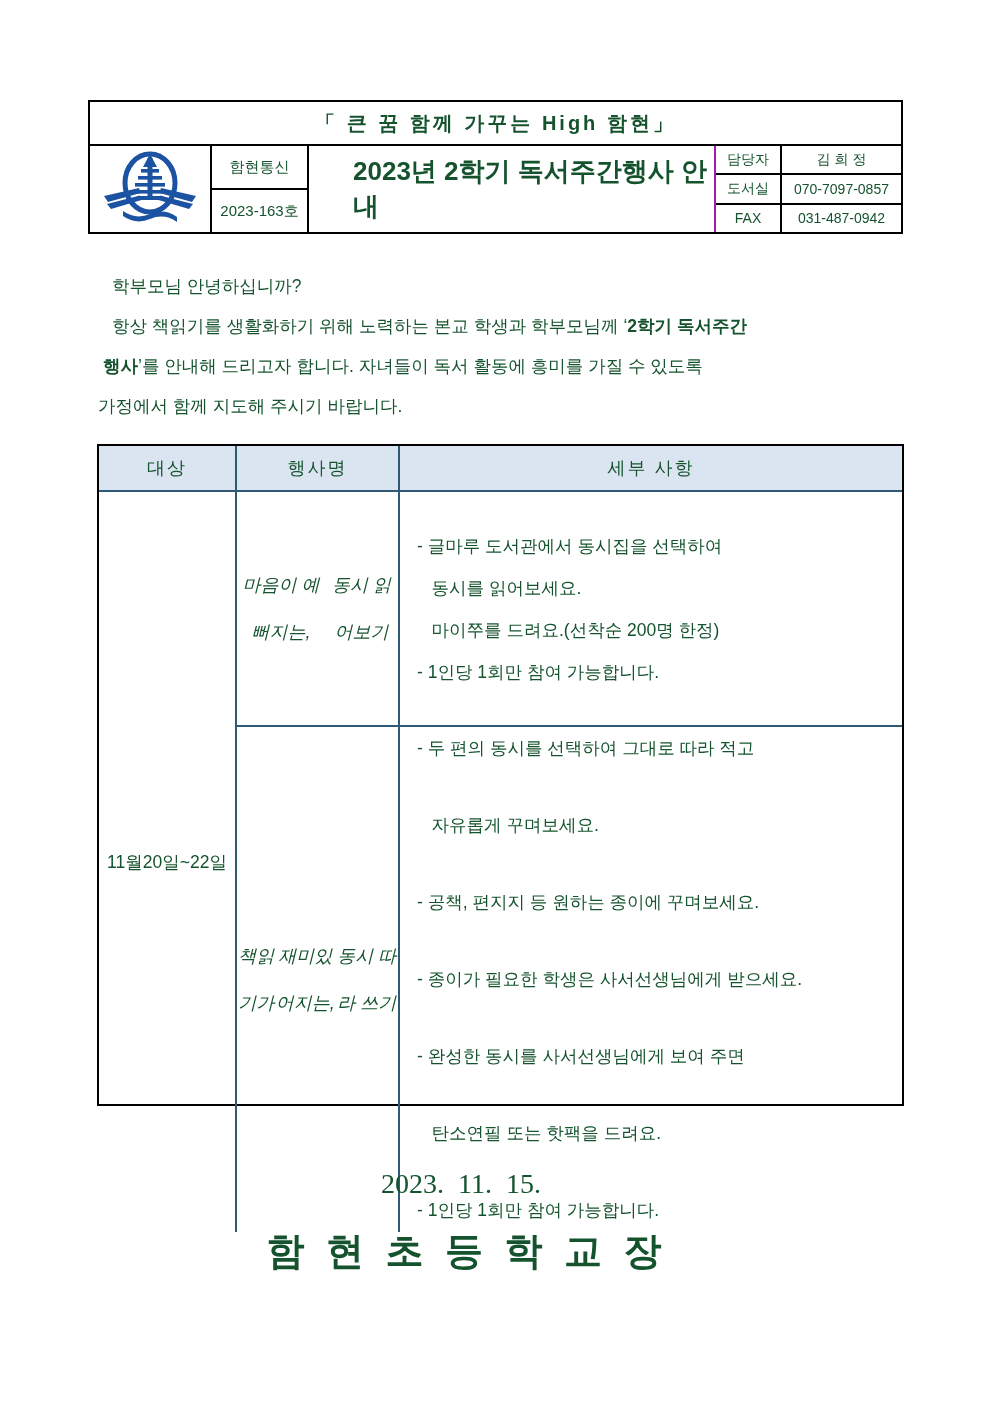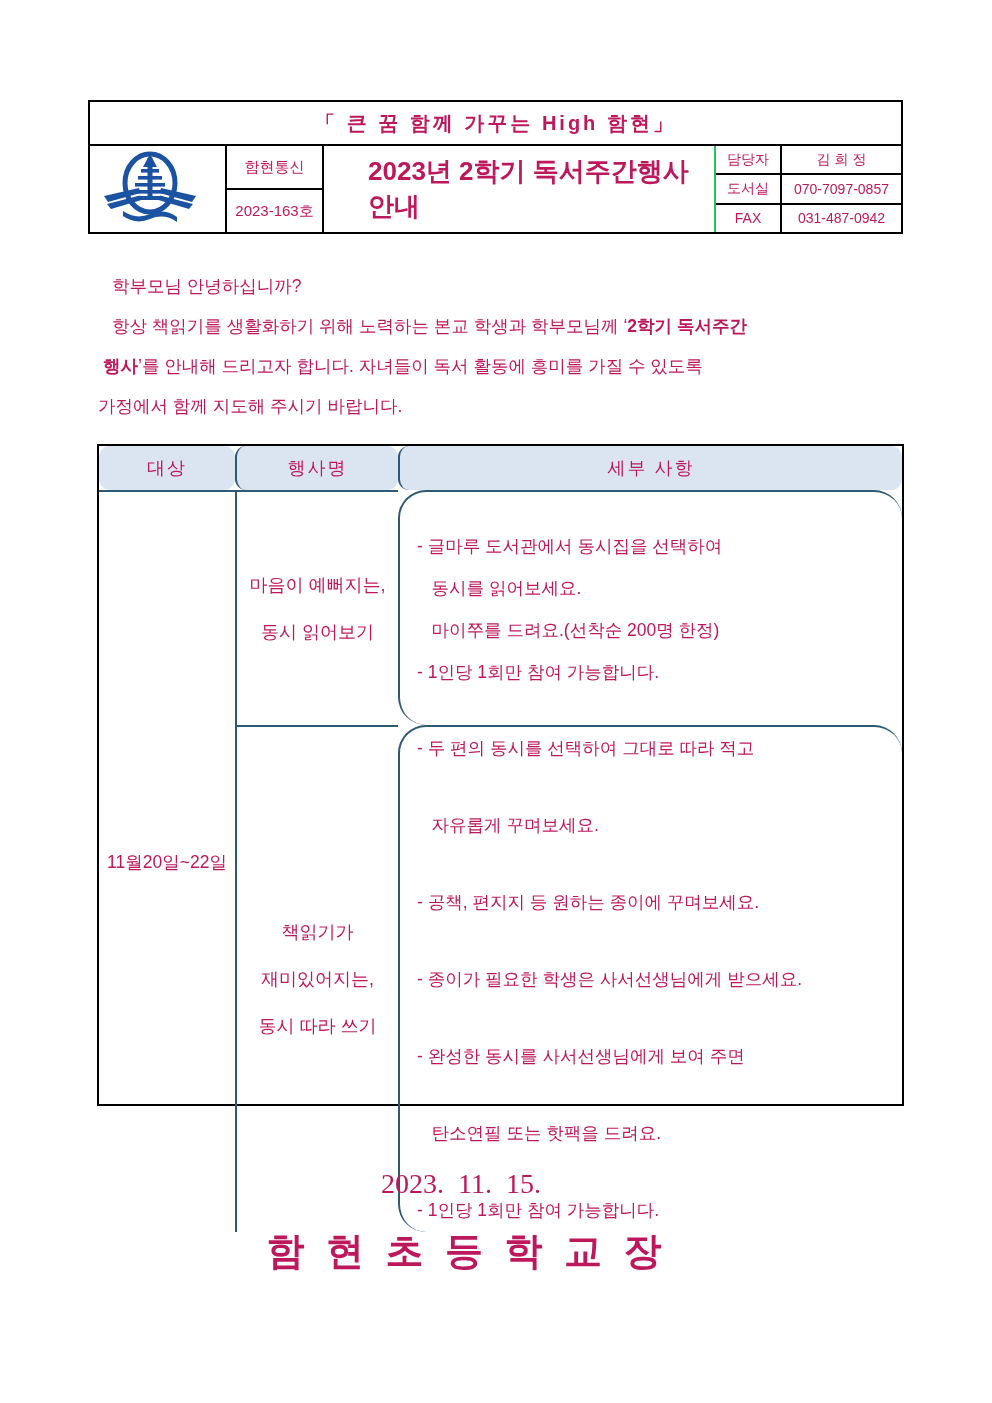--- a/index.html
+++ b/index.html
@@ -7,21 +7,21 @@
     --thbg: #dbe5f1;
     --line: #2f5a76;
   }
   * { box-sizing: border-box; }
   html, body { margin: 0; padding: 0; background: #ffffff; }
   .page {
     position: relative;
     width: 992px;
     height: 1403px;
     background: #ffffff;
-    color: #be185d;
+    color: #14532d;
     font-family: "Liberation Sans", "DejaVu Sans", sans-serif;
     overflow: hidden;
   }
 
   
   .header-table {
     position: absolute;
     left: 88px; top: 100px;
     width: 815px;
     border: 2px solid #000;
@@ -34,36 +34,36 @@
     font-size: 20px; font-weight: bold; letter-spacing: 3px;
   }
   .header-bottom { display: flex; height: 86px; }
   .logo-cell {
     width: 120px;
     display: flex; align-items: center; justify-content: center;
   }
   .newsletter-cell {
     width: 97px;
     border-left: 2px solid #000;
-    display: flex; flex-direction: column; margin-left: 15px;
+    display: flex; flex-direction: column;
   }
   .newsletter-cell > div {
     flex: 1; display: flex; align-items: center; justify-content: center;
     font-size: 15px;
   }
   .newsletter-cell > div:first-child { border-bottom: 2px solid #000; }
   .title-cell {
     flex: 1;
     border-left: 2px solid #000;
     display: flex; align-items: center; justify-content: center;
     font-size: 26px; font-weight: bold; letter-spacing: 0px; padding-left: 44px;
   }
   .contacts {
     width: 187px;
-    border-left: 2px solid #22c55e;
+    border-left: 2px solid #a21caf;
     display: flex; flex-direction: column;
   }
   .contact-row { flex: 1; display: flex; }
   .contact-row + .contact-row { border-top: 2px solid #000; }
   .contact-label {
     width: 66px; border-right: 2px solid #000;
     display: flex; align-items: center; justify-content: center;
     font-size: 14px;
   }
   .contact-value {
@@ -91,37 +91,36 @@
     display: grid;
     grid-template-columns: 136px 163px 1fr;
     grid-template-rows: 44px 235px 1fr;
     background: #fff;
   }
   .cell { display: flex; align-items: center; justify-content: center; }
   .bl { border-left: 2px solid var(--line); }
   .bt { border-top: 2px solid var(--line); }
   .th {
     background: var(--thbg);
-    font-size: 18px; letter-spacing: 2px; white-space: pre; border-radius: 11px;
+    font-size: 18px; letter-spacing: 2px; white-space: pre;
   }
   .target-cell {
     grid-row: 2 / 4; grid-column: 1;
     flex-direction: row; text-align: center;
     font-size: 17.5px; line-height: 44px;
   }
   .event-cell {
-    flex-direction: column; text-align: center;
-    font-size: 18px; line-height: 47px;
+    flex-direction: row; text-align: center;
+    font-size: 18px; line-height: 47px; font-style: italic;
   }
   .details-cell {
     flex-direction: column; align-items: flex-start; justify-content: center;
     padding: 0 6px 0 17px;
     font-size: 17.5px; line-height: 42px;
     white-space: pre-wrap;
-    border-radius: 28px;
   }
   .details-cell.r2 { line-height: 43px; gap: 34px; }
 
   
   .footer-date {
     position: absolute;
     left: 0; top: 1168px; width: 922px;
     text-align: center;
     font-family: "Liberation Serif", "DejaVu Serif", serif;
     font-size: 28px; white-space: pre;

